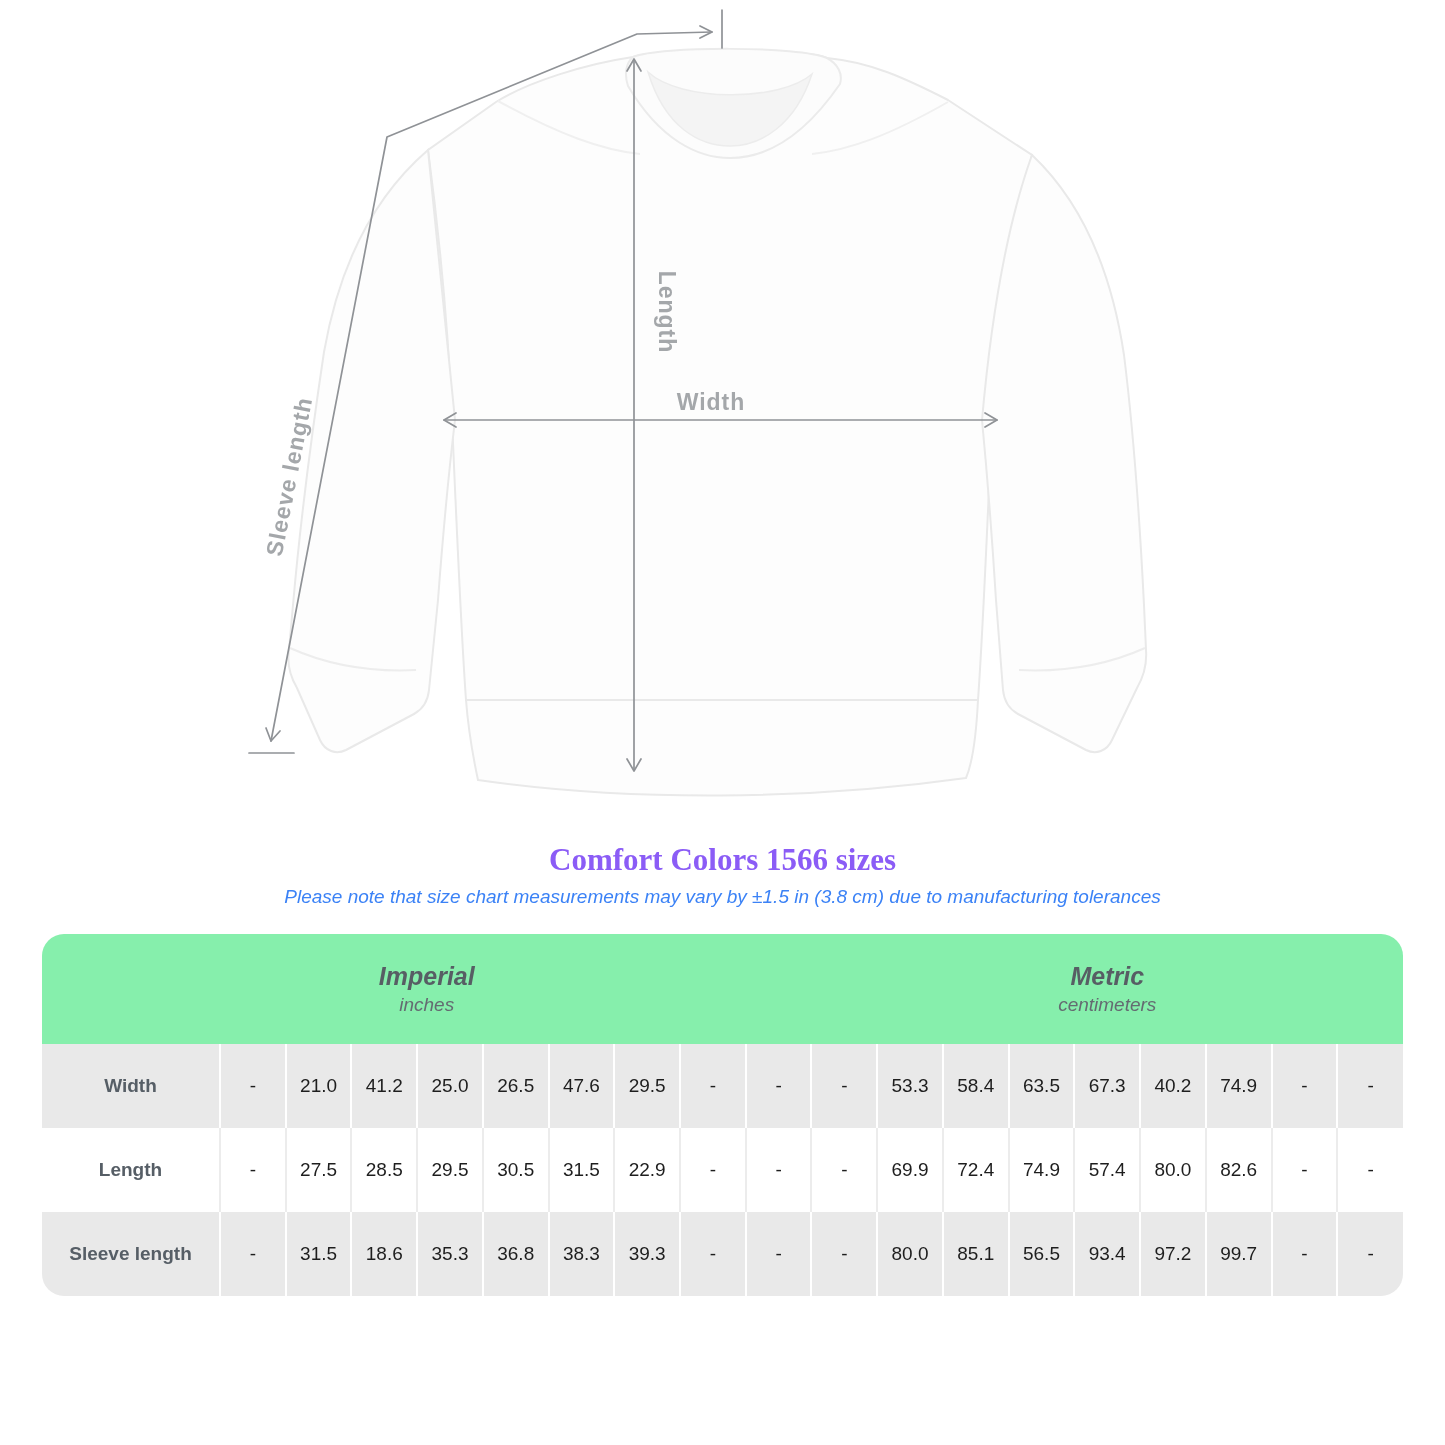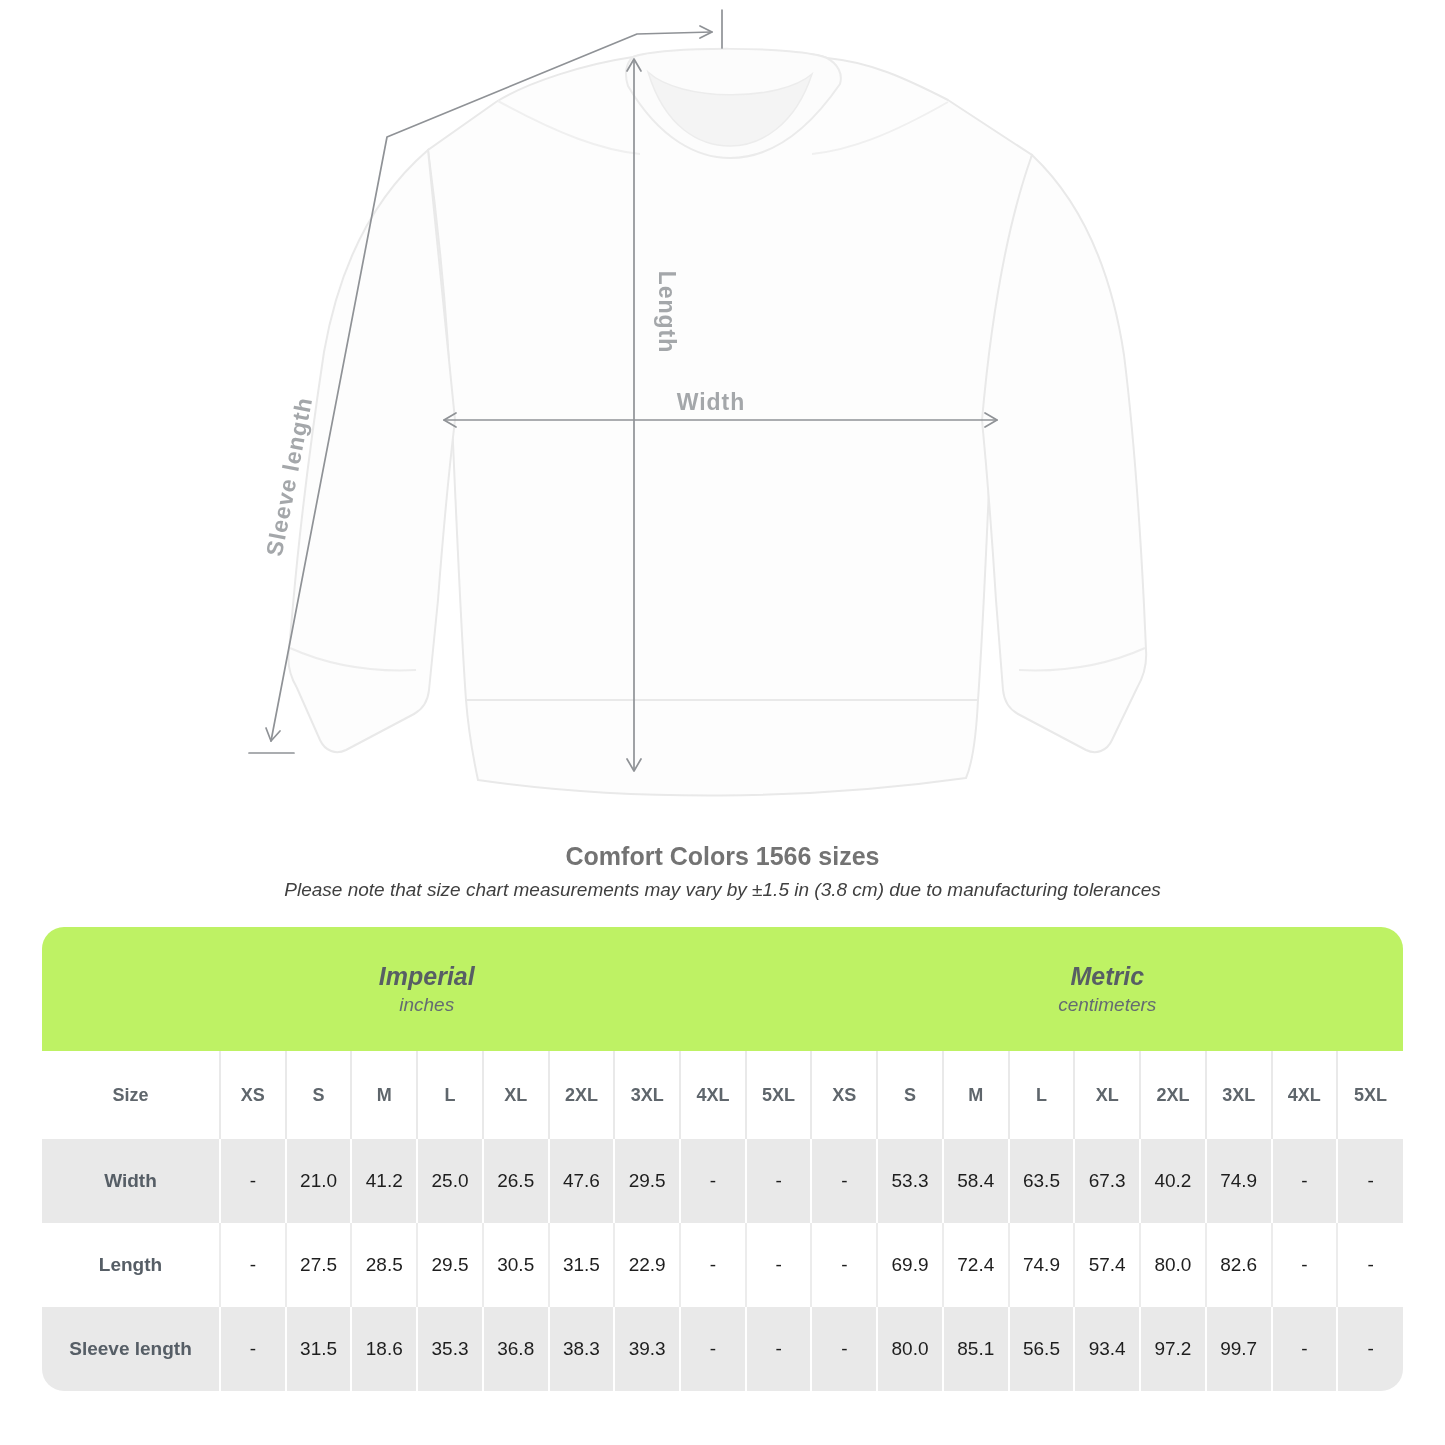--- a/index.html
+++ b/index.html
@@ -25,51 +25,52 @@
     font-family: "Liberation Sans", sans-serif;
     font-size: 23px;
     font-weight: bold;
     letter-spacing: 1px;
   }
 
   
   .chart-title {
     margin: 14px 0 8px 0;
     text-align: center;
-    font-size: 25px;
-    font-weight: bold;
-    color: #737373;
+    font-size: 31px;
+    font-weight: bold;
+    color: #8b5cf6;
+    font-family: Liberation Serif, serif;
   }
   .chart-subtitle {
     margin: 0 0 26px 0;
     text-align: center;
     font-size: 19px;
     font-style: italic;
-    color: #404040;
+    color: #3b82f6;
   }
 
   
   .size-table-wrap {
     width: 1361px;
     margin: 0 auto;
     border-radius: 22px;
     overflow: hidden;
   }
   table.size-table {
     width: 100%;
     border-collapse: collapse;
     table-layout: fixed;
   }
   col.label-col { width: 178px; }
 
   tr.group-row th {
-    background: #bef264;
+    background: #86efac;
     height: 110px;
     vertical-align: middle;
-    padding: 7px;
+    padding: 0;
   }
   .group-name {
     font-size: 25px;
     font-weight: bold;
     font-style: italic;
     color: #575e64;
   }
   .group-unit {
     margin-top: 3px;
     font-size: 19px;
@@ -237,41 +238,20 @@
       <th colspan="10">
         <div class="group-name">Imperial</div>
         <div class="group-unit">inches</div>
       </th>
       <th colspan="9">
         <div class="group-name">Metric</div>
         <div class="group-unit">centimeters</div>
       </th>
     </tr>
 
-    <tr class="size-row">
-      <th>Size</th>
-      <th>XS</th>
-      <th>S</th>
-      <th>M</th>
-      <th>L</th>
-      <th>XL</th>
-      <th>2XL</th>
-      <th>3XL</th>
-      <th>4XL</th>
-      <th>5XL</th>
-      <th>XS</th>
-      <th>S</th>
-      <th>M</th>
-      <th>L</th>
-      <th>XL</th>
-      <th>2XL</th>
-      <th>3XL</th>
-      <th>4XL</th>
-      <th>5XL</th>
-    </tr>
 
     <tr class="data-row row-odd">
       <td class="row-label">Width</td>
       <td class="val">-</td>
       <td class="val">21.0</td>
       <td class="val">41.2</td>
       <td class="val">25.0</td>
       <td class="val">26.5</td>
       <td class="val">47.6</td>
       <td class="val">29.5</td>

